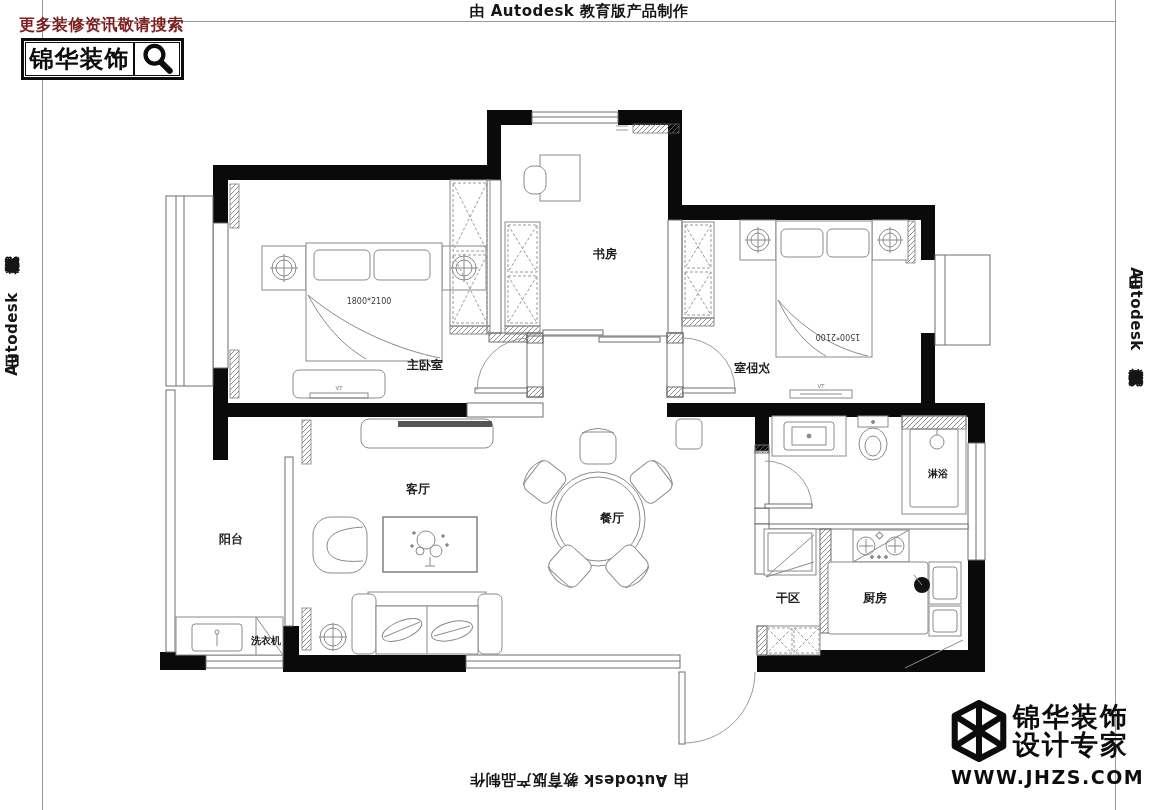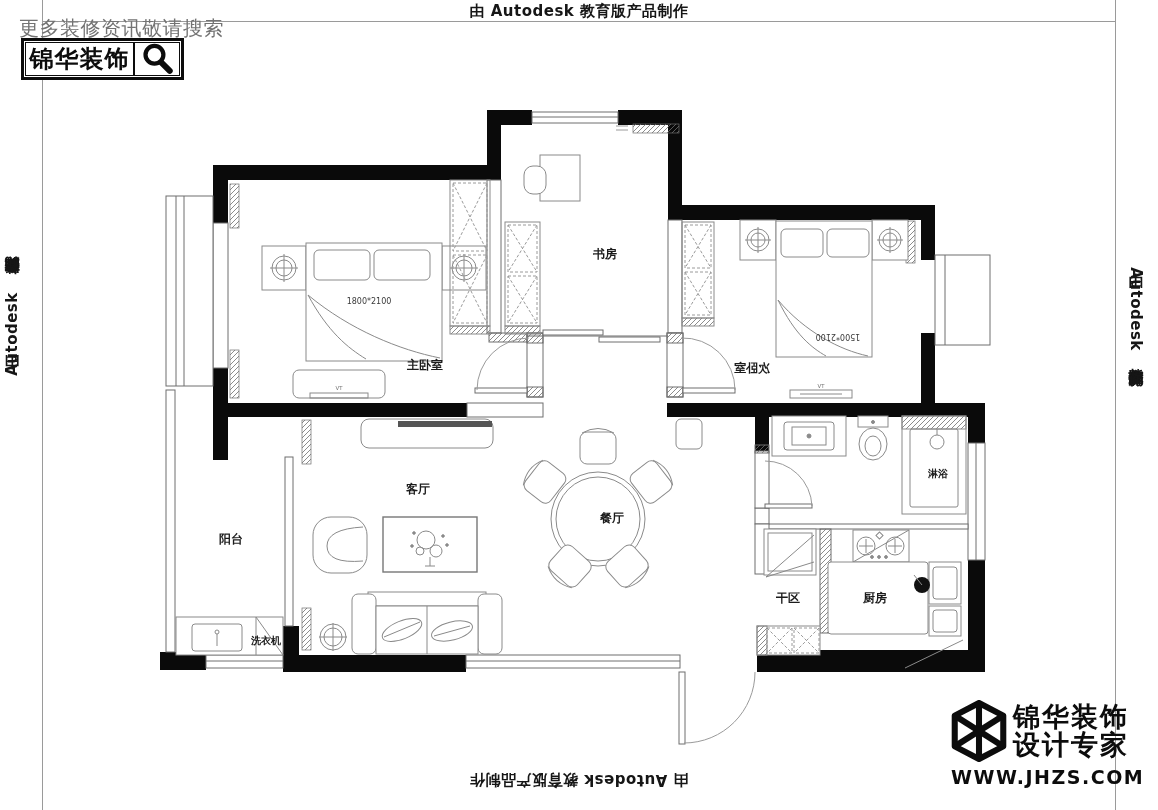--- a/index.html
+++ b/index.html
@@ -10,21 +10,21 @@
   .line-top{left:42px;top:21px;width:1073px;height:1px;}
   .line-left{left:42px;top:0;width:1px;height:810px;}
   .line-right{left:1115px;top:0;width:1px;height:810px;}
   
   .wm{position:absolute;font-size:15px;font-weight:700;color:#161616;letter-spacing:.5px;white-space:nowrap;}
   .wm-top{left:0;top:2px;width:1158px;text-align:center;}
   .wm-bottom{left:0;top:770px;width:1158px;text-align:center;transform:rotate(180deg);}
   .wm-left{left:3px;top:283px;writing-mode:vertical-rl;transform:rotate(180deg);}
   .wm-right{left:1126px;top:261px;writing-mode:vertical-rl;}
   
-  .banner-caption{position:absolute;left:19px;top:15px;font-size:20px;font-weight:400;letter-spacing:.5px;color:#737373;}
+  .banner-caption{position:absolute;left:19px;top:15px;font-size:16px;font-weight:700;letter-spacing:.5px;color:#7f1d1d;}
   .search-box{position:absolute;left:21px;top:38px;width:163px;height:42px;border:3px solid #0c0c0c;
               box-sizing:border-box;display:flex;align-items:stretch;background:#fff;}
   .search-box .inner{display:flex;align-items:stretch;flex:1;border:1px solid #0c0c0c;margin:1px;}
   .search-brand{flex:1;display:flex;align-items:center;justify-content:center;
                 font-size:24px;font-weight:900;letter-spacing:1px;color:#0c0c0c;border-right:2px solid #0c0c0c;}
   .search-mag{width:44px;display:flex;align-items:center;justify-content:center;}
   
   .badge{position:absolute;left:951px;top:700px;width:186px;}
   .badge-row{display:flex;align-items:center;}
   .badge-names{margin-left:6px;line-height:1.02;font-weight:900;font-size:27px;letter-spacing:2px;color:#0c0c0c;white-space:nowrap;}

